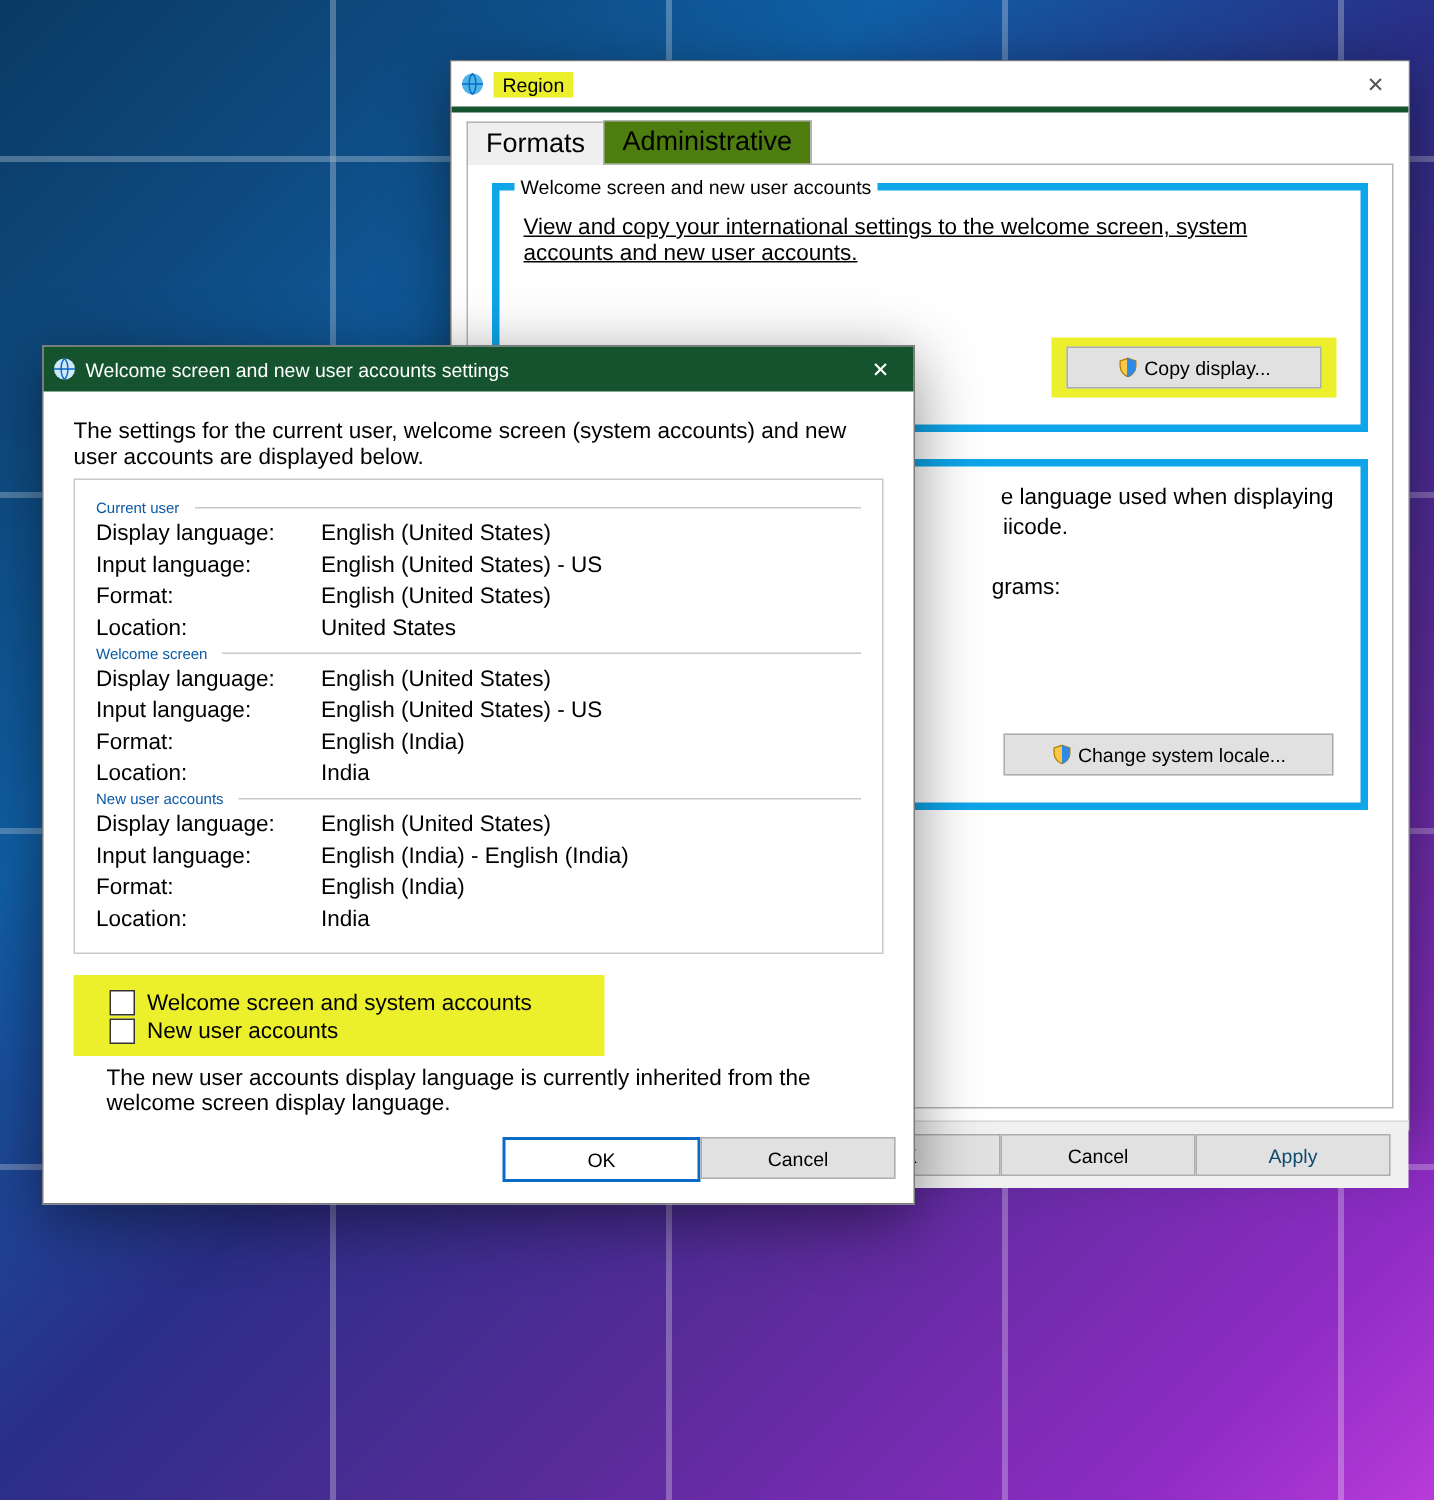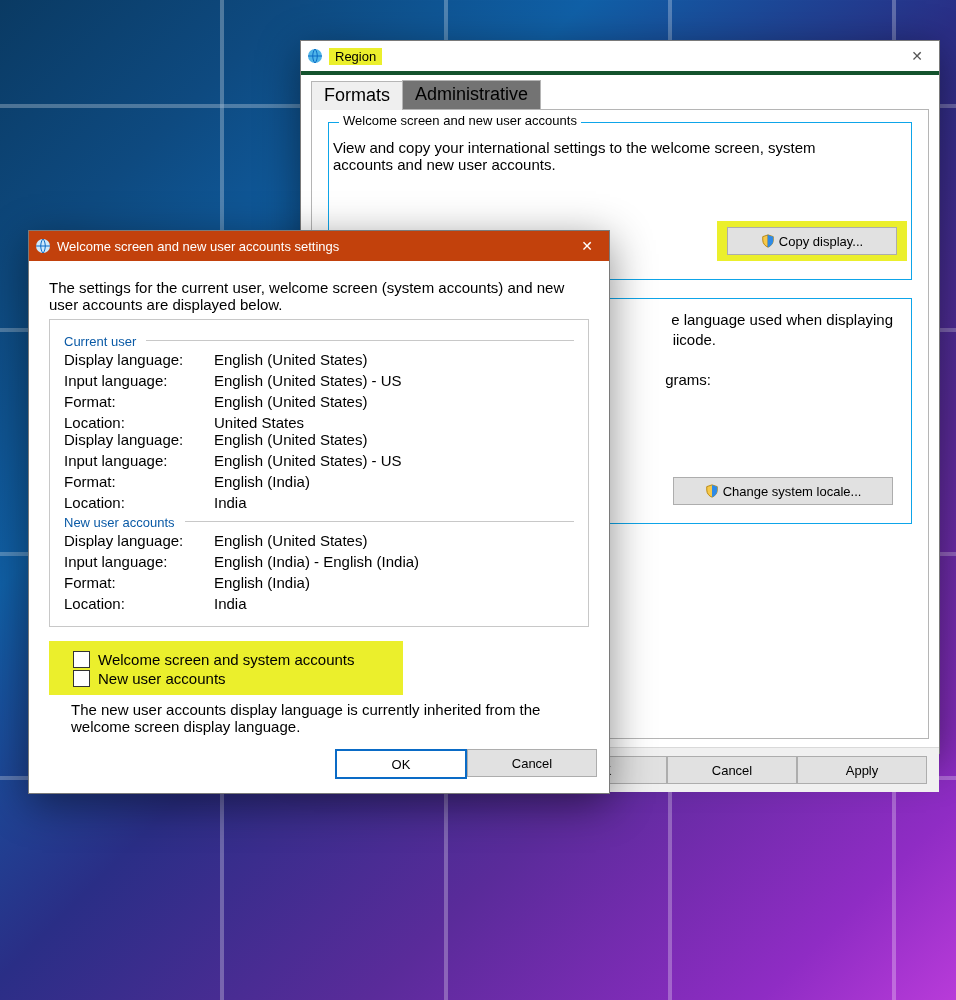--- a/index.html
+++ b/index.html
@@ -8,42 +8,42 @@
       linear-gradient(135deg,#0a3a63 0%,#0e4a80 15%,#1060a7 30%,#2a2e86 50%,#5a2b9a 70%,#8f2cc4 90%,#b83bd9 100%);
       }
   .bg::before{content:"";position:absolute;inset:0;background:
      repeating-linear-gradient(90deg,rgba(255,255,255,0) 0 220px,rgba(255,255,255,.45) 220px 224px),
      repeating-linear-gradient(0deg,rgba(255,255,255,0) 0 220px,rgba(255,255,255,.45) 220px 224px);
      opacity:.6;
      }
   
   .window{position:absolute;background:#fff;border:1px solid #7a7a7a;box-shadow:0 10px 40px rgba(0,0,0,.45);}
   .titlebar{height:30px;display:flex;align-items:center;padding:0 6px;background:#fff;border-bottom:4px solid #14532d;}
-  .titlebar.blue{background:#c2410c;color:#fff;border-bottom:none;}
+  .titlebar.blue{background:#14532d;color:#fff;border-bottom:none;}
   .title-icon{width:16px;height:16px;margin-right:6px;flex:0 0 auto;}
   .title-text{flex:1 1 auto;font-size:13px;}
   .close-btn{width:44px;height:30px;display:flex;align-items:center;justify-content:center;margin:-0px -6px 0 0;}
   .close-x{font-size:14px;line-height:1;color:#555;}
   .titlebar.blue .close-x{color:#fff;}
   .highlight{background:#ebef2c;}
   .btn{display:inline-flex;align-items:center;justify-content:center;min-width:100px;height:26px;padding:0 14px;background:#e1e1e1;border:1px solid #adadad;font-size:13px;cursor:default;}
   .btn.primary{border:2px solid #0a6bc6;background:#fff;}
-  .btn.disabled{color:#000000;}
+  .btn.disabled{color:#0c4a6e;}
   .shield{width:14px;height:14px;margin-right:4px;}
   
   .tabstrip{display:flex;align-items:flex-end;height:28px;padding-left:10px;}
   .tab{padding:3px 12px 4px;border:1px solid #b5b5b5;border-bottom:none;background:#fff;font-size:18px;margin-right:-1px;position:relative;z-index:1;}
   .tab.inactive{background:#efefef;top:1px;}
-  .tab.active{background:#737373;z-index:3;}
+  .tab.active{background:#4d7c0f;z-index:3;}
   .tabpage{border:1px solid #b5b5b5;margin:0 10px 8px 10px;padding:12px 16px 14px;position:relative;}
   
-  .groupbox{border:1px solid #0ea5e9;padding:16px 4px 18px;position:relative;margin-bottom:18px;}
+  .groupbox{border:5px solid #0ea5e9;padding:16px 16px 18px;position:relative;margin-bottom:18px;text-decoration:underline;}
   .groupbox>.legend{position:absolute;top:-10px;left:10px;background:#fff;padding:0 4px;font-size:13px;}
   .settingsgrid{display:grid;grid-template-columns:150px 1fr;row-gap:4px;font-size:15px;}
-  .section-title{color:#0a5aa6;font-size:13px;padding:4px 0 2px;text-align:center;}
+  .section-title{color:#0a5aa6;font-size:10px;padding:4px 0 2px;text-align:center;}
   .section-row{display:flex;align-items:center;}
   .section-row .rule{flex:1 1 auto;height:1px;background:#c8c8c8;margin-left:10px;}
   .settingsbox{border:1px solid #c8c8c8;padding:10px 14px 14px;margin-top:6px;}
   .check{display:flex;align-items:center;gap:8px;margin:2px 0;}
   .check .box{width:15px;height:15px;border:1px solid #333;background:#fff;}
   .buttonrow{display:flex;justify-content:flex-end;padding:8px 12px;}
   .region-buttonrow{border-top:1px solid #d9d9d9;background:#f0f0f0;}
   .mt{margin-top:14px;}
   .txt{font-size:15px;}
 </style>
@@ -131,20 +131,24 @@
         <span>Display language:</span>
           <span>English (United States)</span>
         <span>Input language:</span>
           <span>English (United States) - US</span>
         <span>Format:</span>
           <span>English (United States)</span>
         <span>Location:</span>
           <span>United States</span>
       </div>
 
+      <div class="section-row">
+          <span class="section-title">Welcome screen</span>
+          <span class="rule"></span>
+        </div>
       <div class="settingsgrid">
         <span>Display language:</span>
           <span>English (United States)</span>
         <span>Input language:</span>
           <span>English (United States) - US</span>
         <span>Format:</span>
           <span>English (India)</span>
         <span>Location:</span>
           <span>India</span>
       </div>

